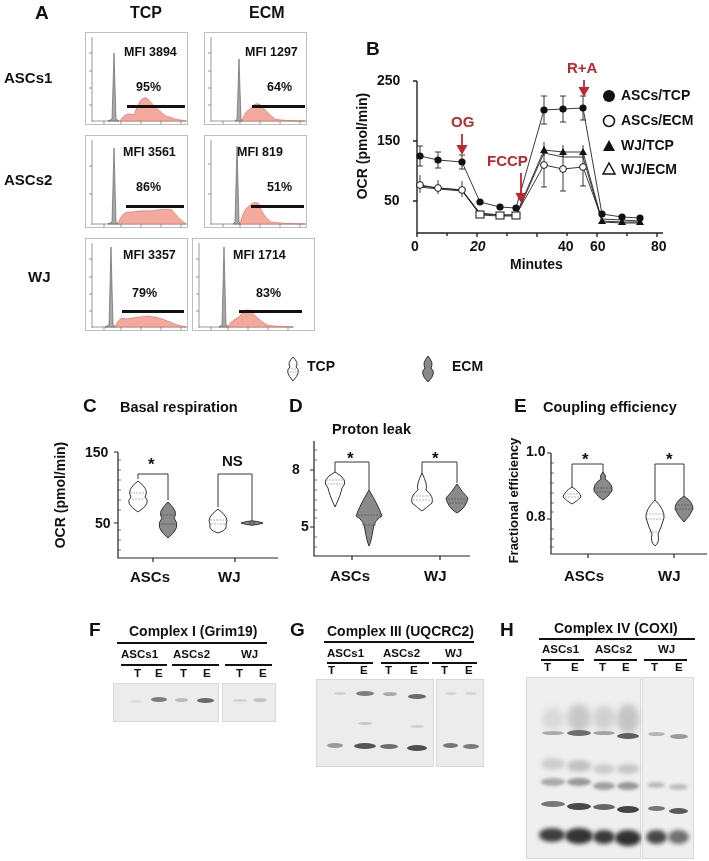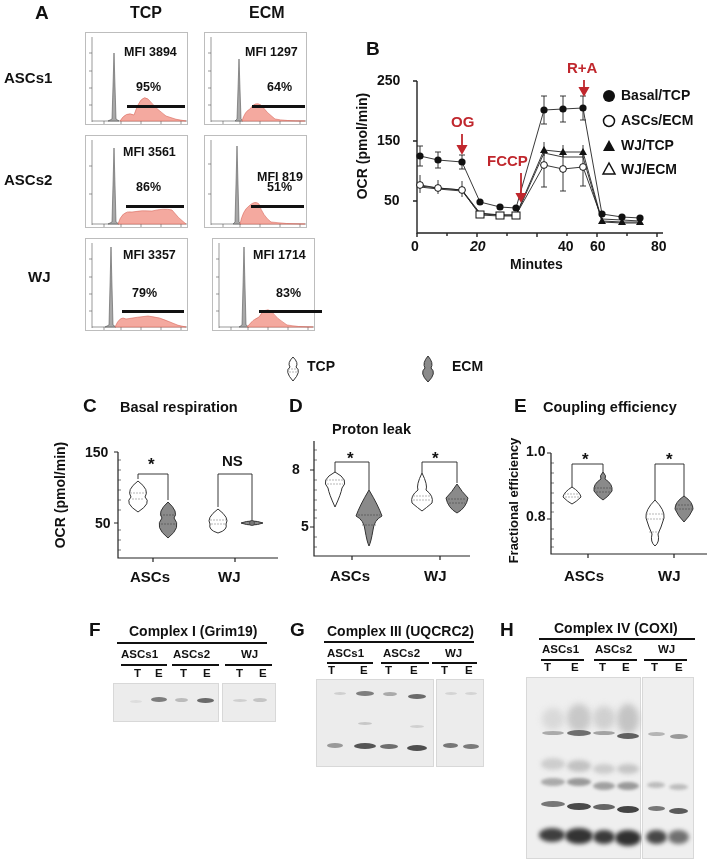--- a/index.html
+++ b/index.html
@@ -66,36 +66,36 @@
   <div class="mfi" style="left:37px;top:9px;">MFI 3561</div>
   <div class="pct" style="left:50px;top:44px;">86%</div>
   <div class="gate" style="left:40px;top:69px;width:58px;"></div>
 </div>
 <div class="facs" style="left:204px;top:135px;">
   <svg width="101" height="91">
       <path d="M6 89 V4 M6 28 h-3 M6 58 h-3 M6 88 h95 M18 88 v3 M35 88 v3 M55 88 v3 M75 88 v3 M95 88 v3" stroke="#555" stroke-width="0.6" fill="none"></path>
   <path d="M28 88 L30 86 L32 10 L34 86 L36 88 Z" fill="#a8a8a8" stroke="#555" stroke-width="0.6"></path>
   <path d="M35 88 Q38 74 44 70 Q50 64 54 68 Q58 80 66 86 Q80 88 100 88 Z" fill="#f4a99f" stroke="#d9685c" stroke-width="0.6"></path>
     </svg>
-  <div class="mfi" style="left:52px;top:9px;margin-top:25px;">MFI 819</div>
+  <div class="mfi" style="left:32px;top:9px;">MFI 819</div>
   <div class="pct" style="left:62px;top:44px;">51%</div>
   <div class="gate" style="left:46px;top:69px;width:53px;"></div>
 </div>
 
 <div class="facs" style="left:85px;top:238px;">
   <svg width="101" height="91">
       <path d="M6 89 V4 M6 20 h-3 M6 38 h-3 M6 55 h-3 M6 72 h-3 M6 88 h95 M18 88 v3 M35 88 v3 M55 88 v3 M75 88 v3 M95 88 v3" stroke="#555" stroke-width="0.6" fill="none"></path>
   <path d="M19 88 L23 86 L25 8 L27 86 L30 88 Z" fill="#a8a8a8" stroke="#555" stroke-width="0.6"></path>
   <path d="M29 88 Q34 76 40 80 Q52 78 62 77 Q74 78 84 83 Q92 87 100 88 Z" fill="#f4a99f" stroke="#d9685c" stroke-width="0.6"></path>
     </svg>
   <div class="mfi" style="left:37px;top:9px;">MFI 3357</div>
   <div class="pct" style="left:46px;top:47px;">79%</div>
   <div class="gate" style="left:36px;top:71px;width:62px;"></div>
 </div>
-<div class="facs" style="left:212px;top:238px;">
+<div class="facs" style="left:192px;top:238px;padding-left:20px;">
   <svg width="101" height="91">
       <path d="M6 89 V4 M6 20 h-3 M6 38 h-3 M6 55 h-3 M6 72 h-3 M6 88 h95 M18 88 v3 M35 88 v3 M55 88 v3 M75 88 v3 M95 88 v3" stroke="#555" stroke-width="0.6" fill="none"></path>
   <path d="M26 88 L29 86 L31 8 L33 86 L36 88 Z" fill="#a8a8a8" stroke="#555" stroke-width="0.6"></path>
   <path d="M34 88 Q40 80 46 78 Q52 68 58 72 Q64 80 74 86 Q84 88 100 88 Z" fill="#f4a99f" stroke="#d9685c" stroke-width="0.6"></path>
     </svg>
   <div class="mfi" style="left:40px;top:9px;">MFI 1714</div>
   <div class="pct" style="left:63px;top:47px;">83%</div>
   <div class="gate" style="left:46px;top:71px;width:63px;"></div>
 </div>
 
@@ -166,21 +166,21 @@
   </g>
 
   <circle cx="609" cy="96" r="6" fill="#111"></circle>
   <circle cx="609" cy="121" r="5.5" fill="#fff" stroke="#111" stroke-width="1.5"></circle>
   <path d="M603 151 l6 -11 l6 11 z" fill="#111"></path>
   <path d="M603 174 l6 -11 l6 11 z" fill="#fff" stroke="#111" stroke-width="1.5"></path>
 </svg>
 <div class="leg red" style="left:451px;top:113px;font-size:15px;">OG</div>
 <div class="leg red" style="left:487px;top:152px;font-size:15px;">FCCP</div>
 <div class="leg red" style="left:567px;top:59px;font-size:15px;">R+A</div>
-<div class="leg" style="left:621px;top:87px;">Basal/TCP</div>
+<div class="leg" style="left:621px;top:87px;">ASCs/TCP</div>
 <div class="leg" style="left:621px;top:112px;">ASCs/ECM</div>
 <div class="leg" style="left:621px;top:137px;">WJ/TCP</div>
 <div class="leg" style="left:621px;top:161px;">WJ/ECM</div>
 
 <svg class="abs" width="20" height="26" style="left:283px;top:356px;">
   <path d="M10 1 Q4 7 7 11 Q1 15 10 25 Q19 15 13 11 Q16 7 10 1 Z" fill="#fff" stroke="#333" stroke-width="1"></path>
   <path d="M5 13 h10 M6 16 h8" stroke="#888" stroke-width="0.6" stroke-dasharray="2 1"></path>
 </svg>
 <div class="leg" style="left:307px;top:358px;">TCP</div>
 <svg class="abs" width="20" height="28" style="left:418px;top:355px;">

